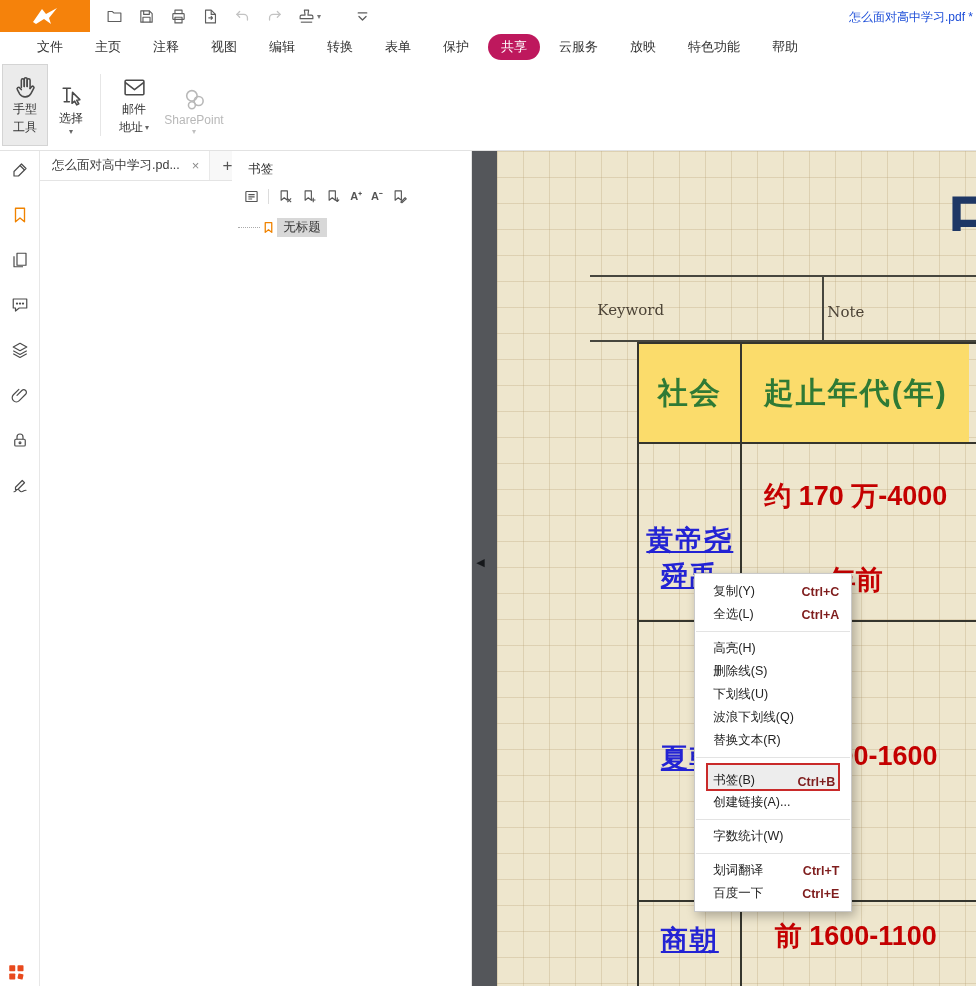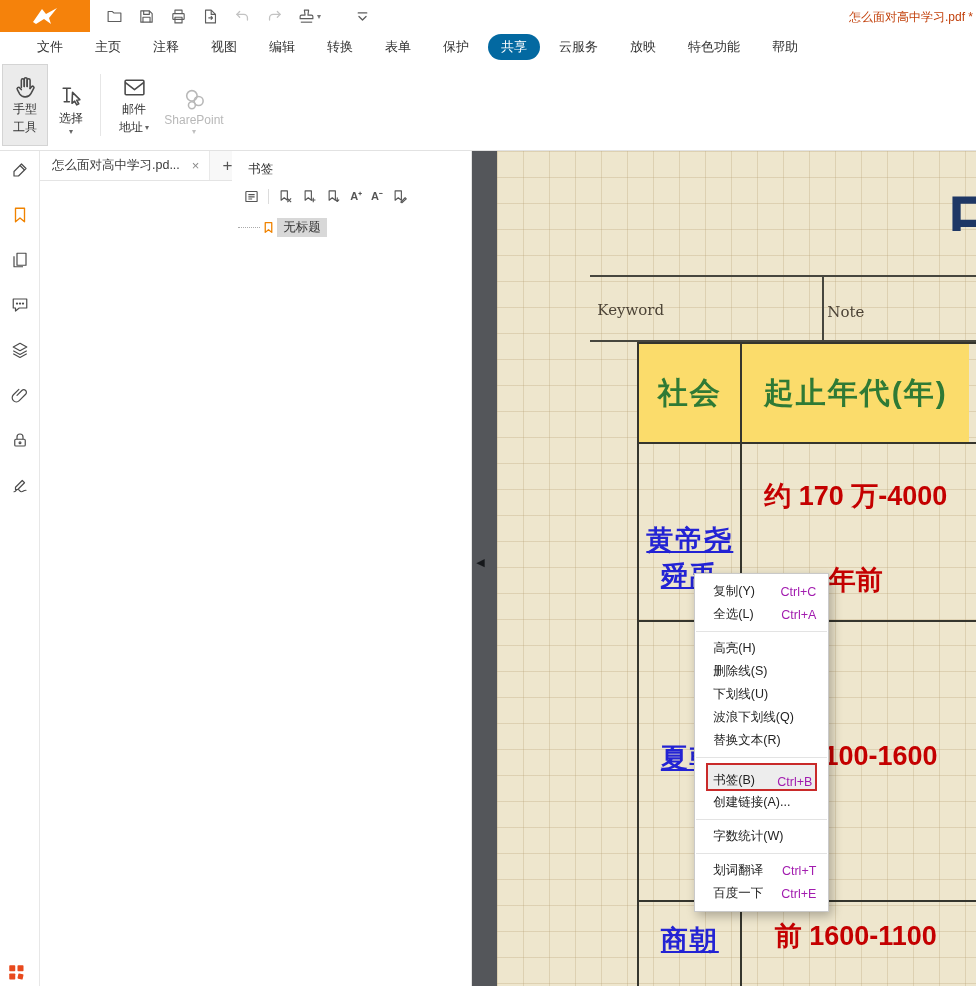--- a/index.html
+++ b/index.html
@@ -8,26 +8,26 @@
   svg { display:block; }
 
   
   .titlebar { height:32px; display:flex; align-items:center; background:#fff; position:relative; }
   .logo { width:90px; height:32px; background:#f5820b; display:flex; align-items:center; justify-content:center; flex:0 0 auto; }
   .qat { display:flex; align-items:center; gap:15px; margin-left:16px; color:#5d5d5d; }
   .qat .icn svg { width:17px; height:17px; }
   .qat .disabled { color:#c3c3c3; }
   .qat .with-caret { display:flex; align-items:center; gap:2px; }
   .caret-sm { font-size:8px; color:#777; }
-  .doc-title { position:absolute; right:3px; top:9px; font-size:12px; color:#c2410c; white-space:nowrap; }
+  .doc-title { position:absolute; right:3px; top:9px; font-size:12px; color:#1d4ed8; white-space:nowrap; }
 
   
   .ribbon-tabs { height:30px; display:flex; align-items:center; padding-left:24px; gap:6px; background:#fff; font-size:13px; color:#333; }
   .rtab { padding:4px 13px; border-radius:13px; white-space:nowrap; }
-  .rtab.active { background:#0369a1; color:#fff; }
+  .rtab.active { background:#be185d; color:#fff; }
 
   
   .ribbon-body { height:89px; border-bottom:1px solid #e2e2e2; display:flex; align-items:stretch; padding:2px 2px 4px 2px; background:#fff; }
   .tool-btn { min-width:46px; display:flex; flex-direction:column; align-items:center; justify-content:flex-end; gap:1px; font-size:12px; color:#333; border:1px solid transparent; padding:9px 2px; }
   .tool-btn .ticon { color:#4a4a4a; }
   .tool-btn .ticon svg { width:25px; height:25px; }
   .tool-btn.selected { background:#ebebeb; border-color:#d4d4d4; }
   .tool-btn.disabled, .tool-btn.disabled .ticon { color:#b8b8b8; }
   .tool-caret { font-size:8px; color:#666; line-height:8px; }
   .tool-btn.disabled .tool-caret { color:#c0c0c0; }
@@ -85,23 +85,23 @@
   .note-table { position:absolute; left:140px; top:191px; display:grid; grid-template-columns:103px 227px 330px; grid-template-rows:100px 178px 280px 170px; border:2px solid #35352d; }
   .cell { border-right:2px solid #35352d; border-bottom:2px solid #35352d; position:relative; }
   .cell.last-col { border-right:none; }
   .cell.hdr { background:#fbdc6b; display:flex; align-items:center; justify-content:center; font-size:30px; font-weight:bold; color:#2f7a35; letter-spacing:2px; white-space:nowrap; }
   .soc { position:absolute; font-size:30px; font-weight:bold; color:#2f7a35; letter-spacing:1px; }
   .soc.hl { background:#a2b7ba; }
   .dyn { position:absolute; left:0; right:0; text-align:center; font-size:27px; font-weight:bold; color:#2323d4; text-decoration:underline; letter-spacing:2px; }
   .per { position:absolute; left:0; right:0; text-align:center; font-size:27px; font-weight:bold; color:#c40000; white-space:nowrap; }
 
   
-  .ctx-menu { position:absolute; left:222px; top:422px; width:135px; background:#fff; border:1px solid #c9c9c9; box-shadow:3px 4px 10px rgba(0,0,0,.28); padding:6px 0; z-index:10; font-size:12.5px; color:#222; }
+  .ctx-menu { position:absolute; left:222px; top:422px; width:158px; background:#fff; border:1px solid #c9c9c9; box-shadow:3px 4px 10px rgba(0,0,0,.28); padding:6px 0; z-index:10; font-size:12.5px; color:#222; }
   .cm-item { height:23px; display:flex; align-items:center; justify-content:space-between; padding:0 12px 0 18px; white-space:nowrap; }
-  .cm-item .sc { color:#a21caf; }
+  .cm-item .sc { color:#7f1d1d;font-weight:bold; }
   .cm-sep { height:1px; background:#e3e3e3; margin:5px 1px; }
   .cm-item.annotated { height:28px; margin:0 11px; padding:0 3px 0 5px; border:2px solid #c92a2a; background:#ededed;align-items:flex-end; }
 </style>
 </head>
 <body>
 
 <div class="titlebar">
   <div class="logo">
     <span>
       <svg width="26" height="20" viewBox="0 0 26 20">

